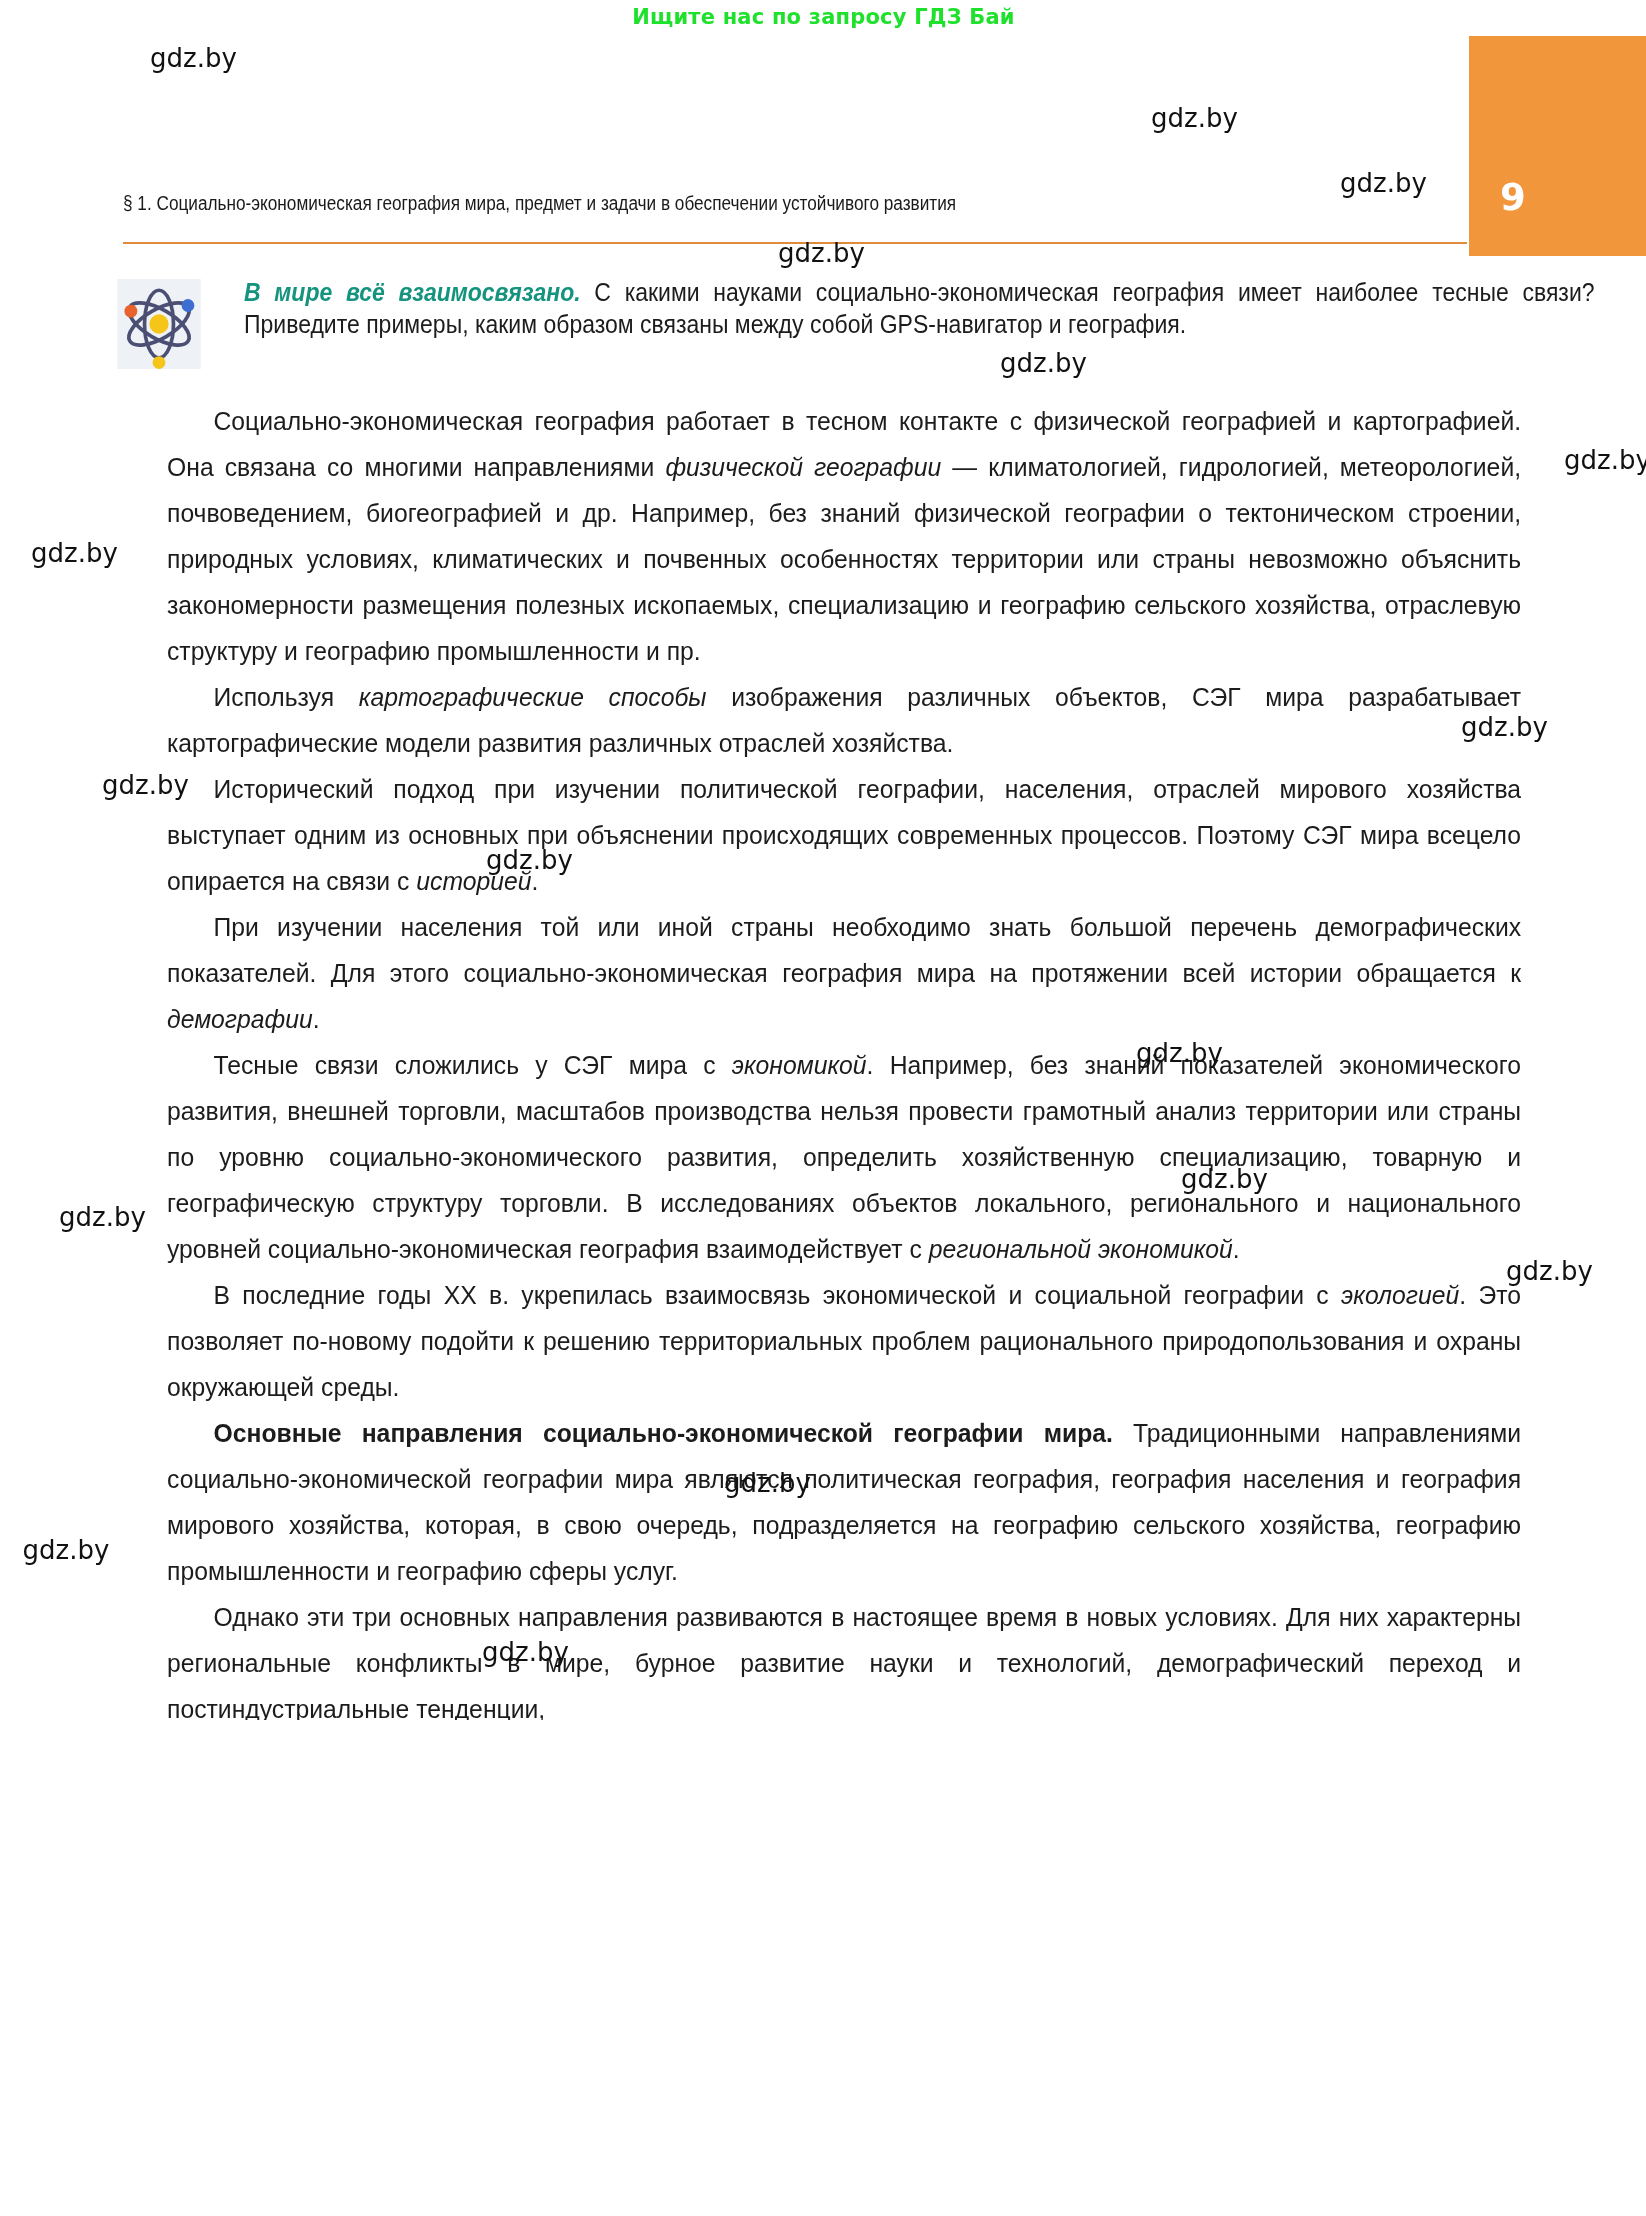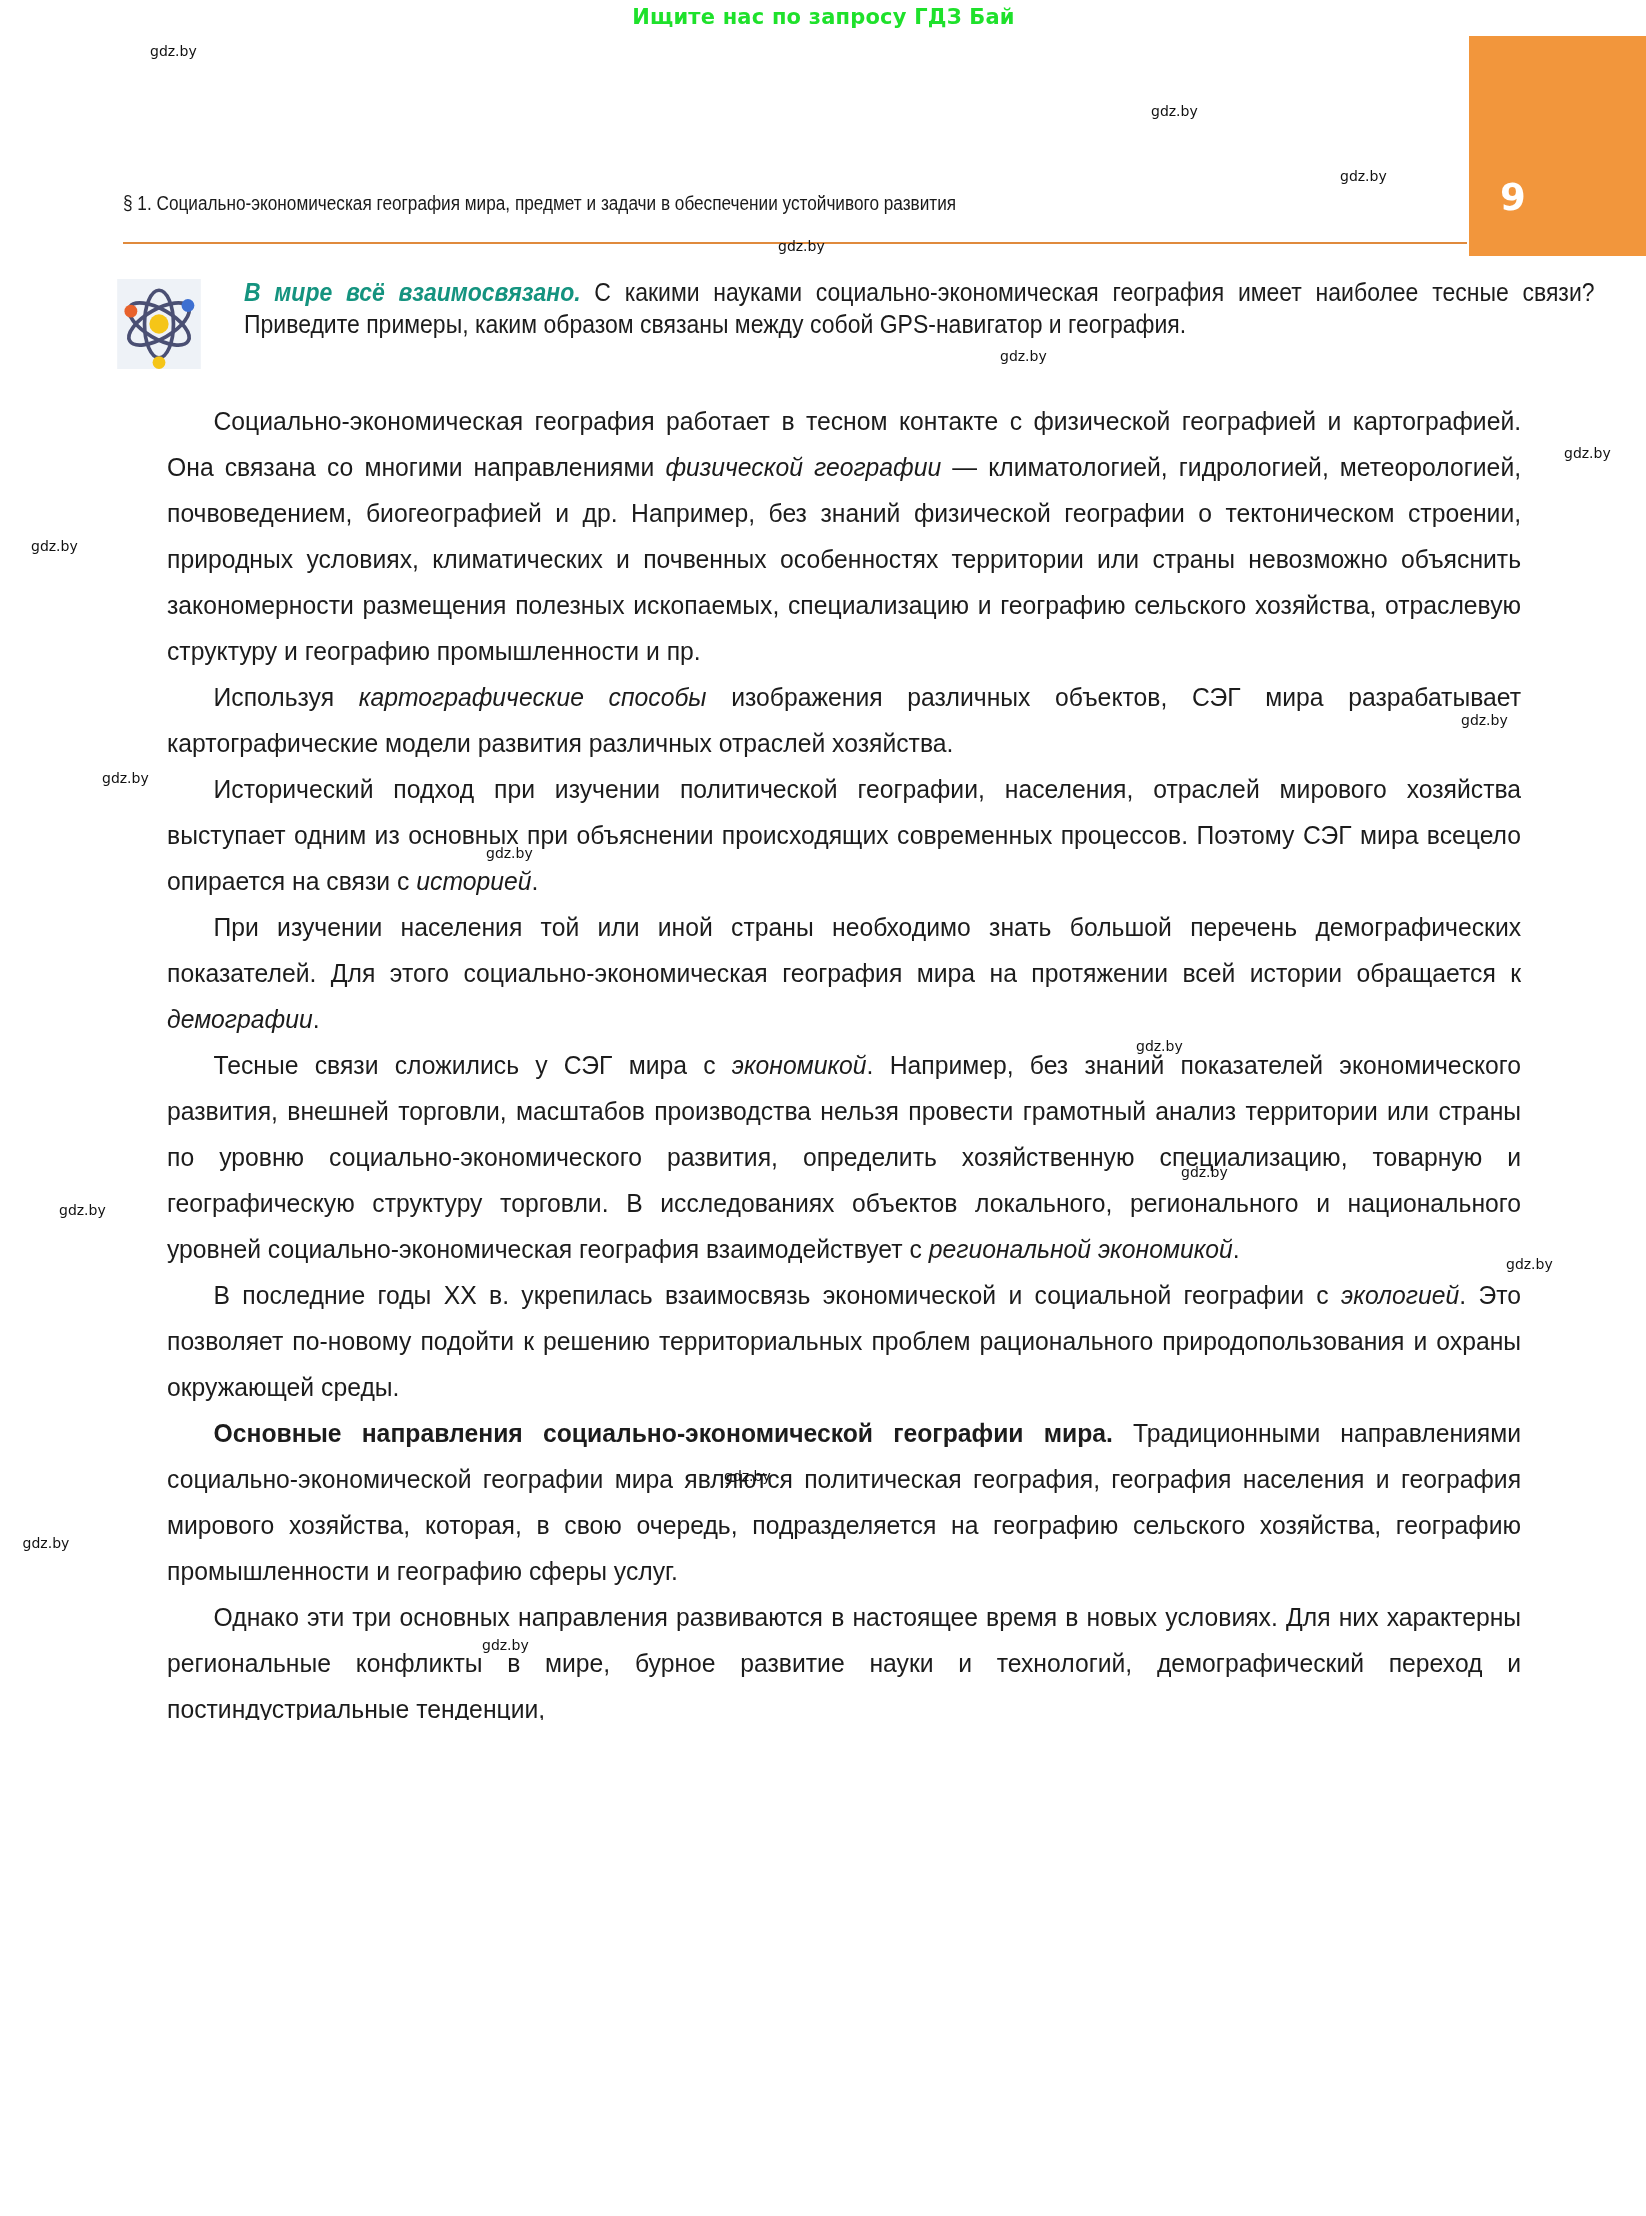--- a/index.html
+++ b/index.html
@@ -157,21 +157,21 @@
     font-family: "Liberation Sans Narrow", "Liberation Sans", sans-serif;
     font-size: 22px;
     font-weight: bold;
   }
 
   
   .wm {
     position: absolute;
     color: #111111;
     font-family: "DejaVu Sans", sans-serif;
-    font-size: 14px;
+    font-size: 26px;
     white-space: nowrap;
     user-select: none;
   }
 </style>
 </head>
 <body>
 
 <div id="page">
 
   <div class="promo-banner">Ищите нас по запросу ГДЗ Бай</div>

